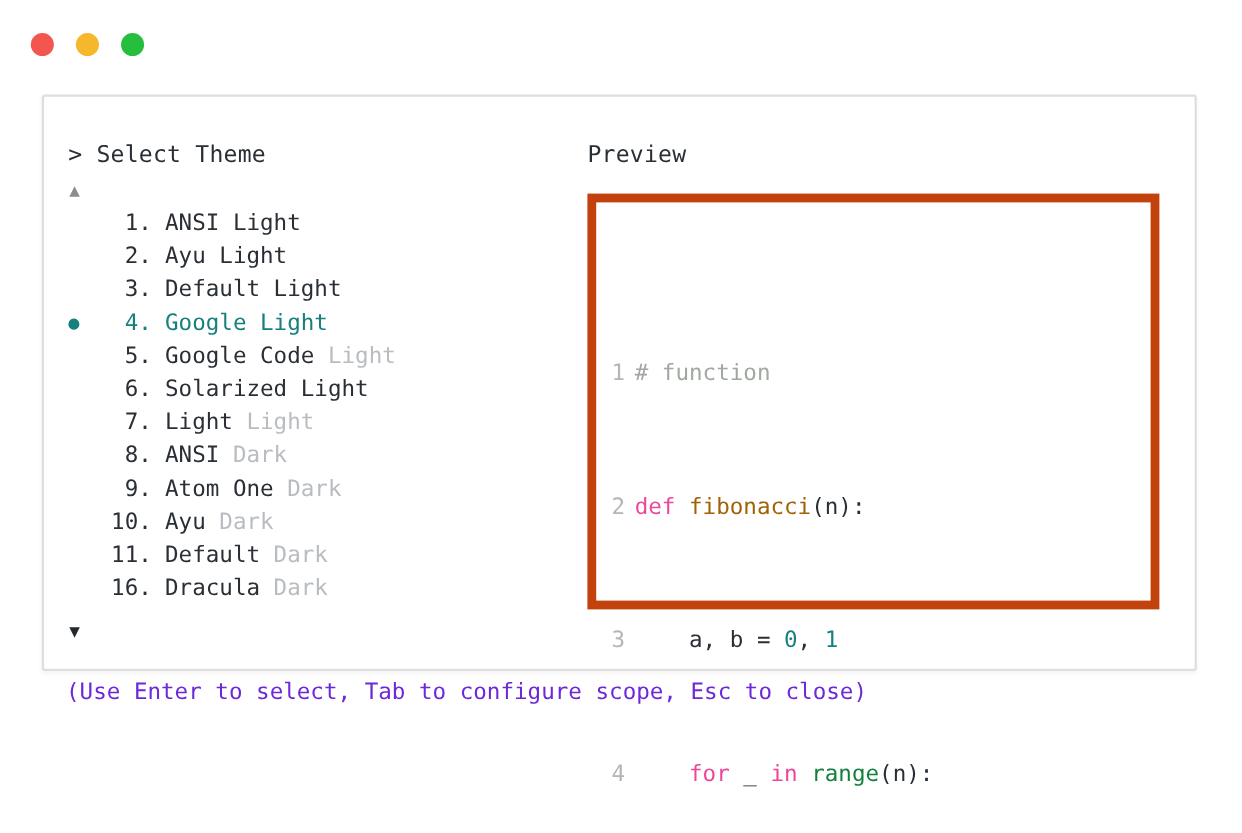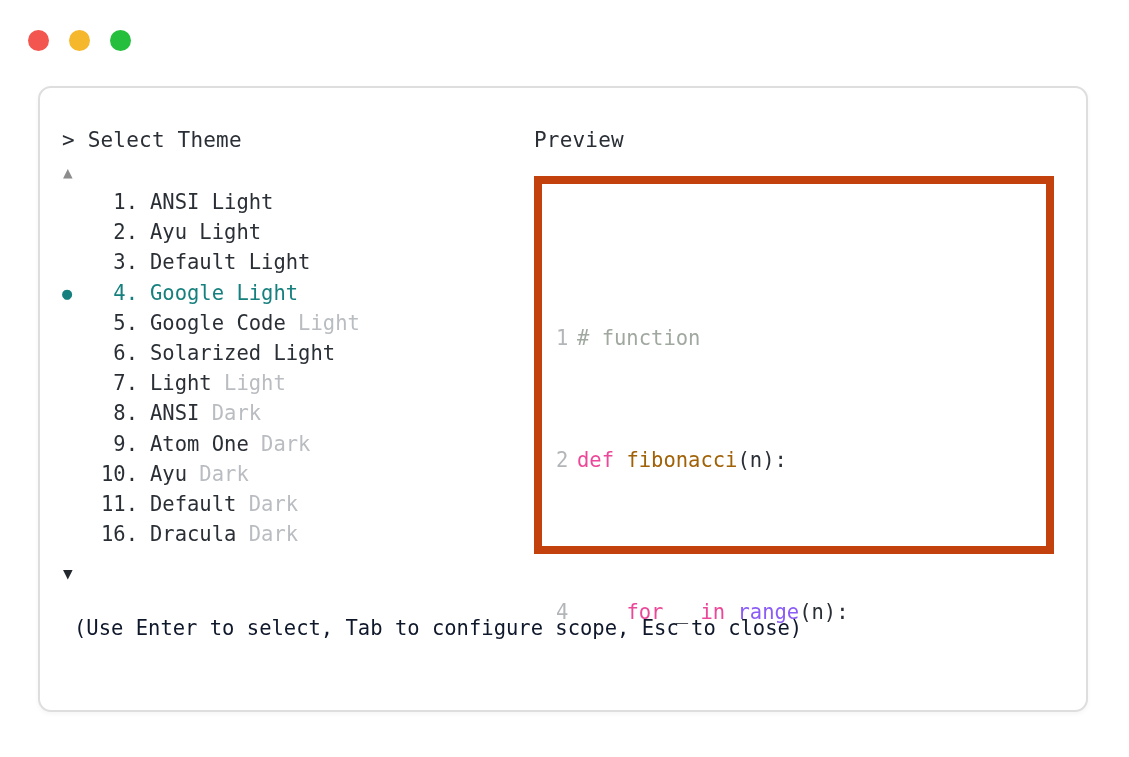--- a/index.html
+++ b/index.html
@@ -30,24 +30,24 @@
     border-radius: 50%;
     display: block;
   }
 
   
   .card {
     position: absolute;
     left: 38px;
     top: 86px;
     width: 1050px;
-    height: 626px;
+    height: 524px;
     box-sizing: border-box;
     border: 2px solid #dedede;
-    border-radius: 13px;
+    border-radius: 3px;
     background: #ffffff;
     box-shadow: 0 2px 5px rgba(0,0,0,0.045);
   }
 
   .card-inner {
     position: absolute;
     inset: 0;
   }
 
   
@@ -107,24 +107,24 @@
   .name { margin-left: 12px; }
   .variant { color: #2a2f36; }
   .variant.dim { color: #b9bcc0; }
   .theme-row.selected .idx,
   .theme-row.selected .name,
   .theme-row.selected .variant { color: #16807e; }
 
   
   .hint {
     position: absolute;
-    left: 34px;
+    left: 20px;
     top: 528px;
     font-size: 20.5px;
-    color: #0f172a;
+    color: #6d28d9;
     white-space: pre;
   }
 
   
   .right-col {
     position: absolute;
     left: 494px;
     top: 42px;
   }
   .preview-label {
@@ -158,21 +158,21 @@
     text-align: right;
     color: #b3b6b9;
     margin-right: 9px;
   }
 
   
   .c-comment { color: #a0a8a0; }
   .c-kw      { color: #ec4899; }
   .c-fn      { color: #a16207; }
   .c-num     { color: #17807e; }
-  .c-builtin { color: #8b5cf6; }
+  .c-builtin { color: #15803d; }
   .c-plain   { color: #2a2f36; }
 </style>
 </head>
 <body>
 
 <div class="titlebar">
   <span class="dot" style="background:#f3564f"></span>
   <span class="dot" style="background:#f5b72b"></span>
   <span class="dot" style="background:#26bf3d"></span>
 </div>
@@ -282,20 +282,21 @@
   <div class="right-col">
     <div class="preview-label">Preview</div>
 
     <div class="preview-box">
       <div class="code">
 
         <div class="code-line"><span class="ln">1</span><span class="c-comment"># function</span></div>
 
         <div class="code-line"><span class="ln">2</span><span class="c-kw">def</span><span class="c-plain"> </span><span class="c-fn">fibonacci</span><span class="c-plain">(n):</span></div>
 
+        <div class="code-line"><span class="ln">3</span><span class="c-plain">    a, b = </span><span class="c-num">0</span><span class="c-plain">, </span><span class="c-num">1</span></div>
 
         <div class="code-line"><span class="ln">4</span><span class="c-plain">    </span><span class="c-kw">for</span><span class="c-plain"> _ </span><span class="c-kw">in</span><span class="c-plain"> </span><span class="c-builtin">range</span><span class="c-plain">(n):</span></div>
 
         
 
         
 
         
 
         

